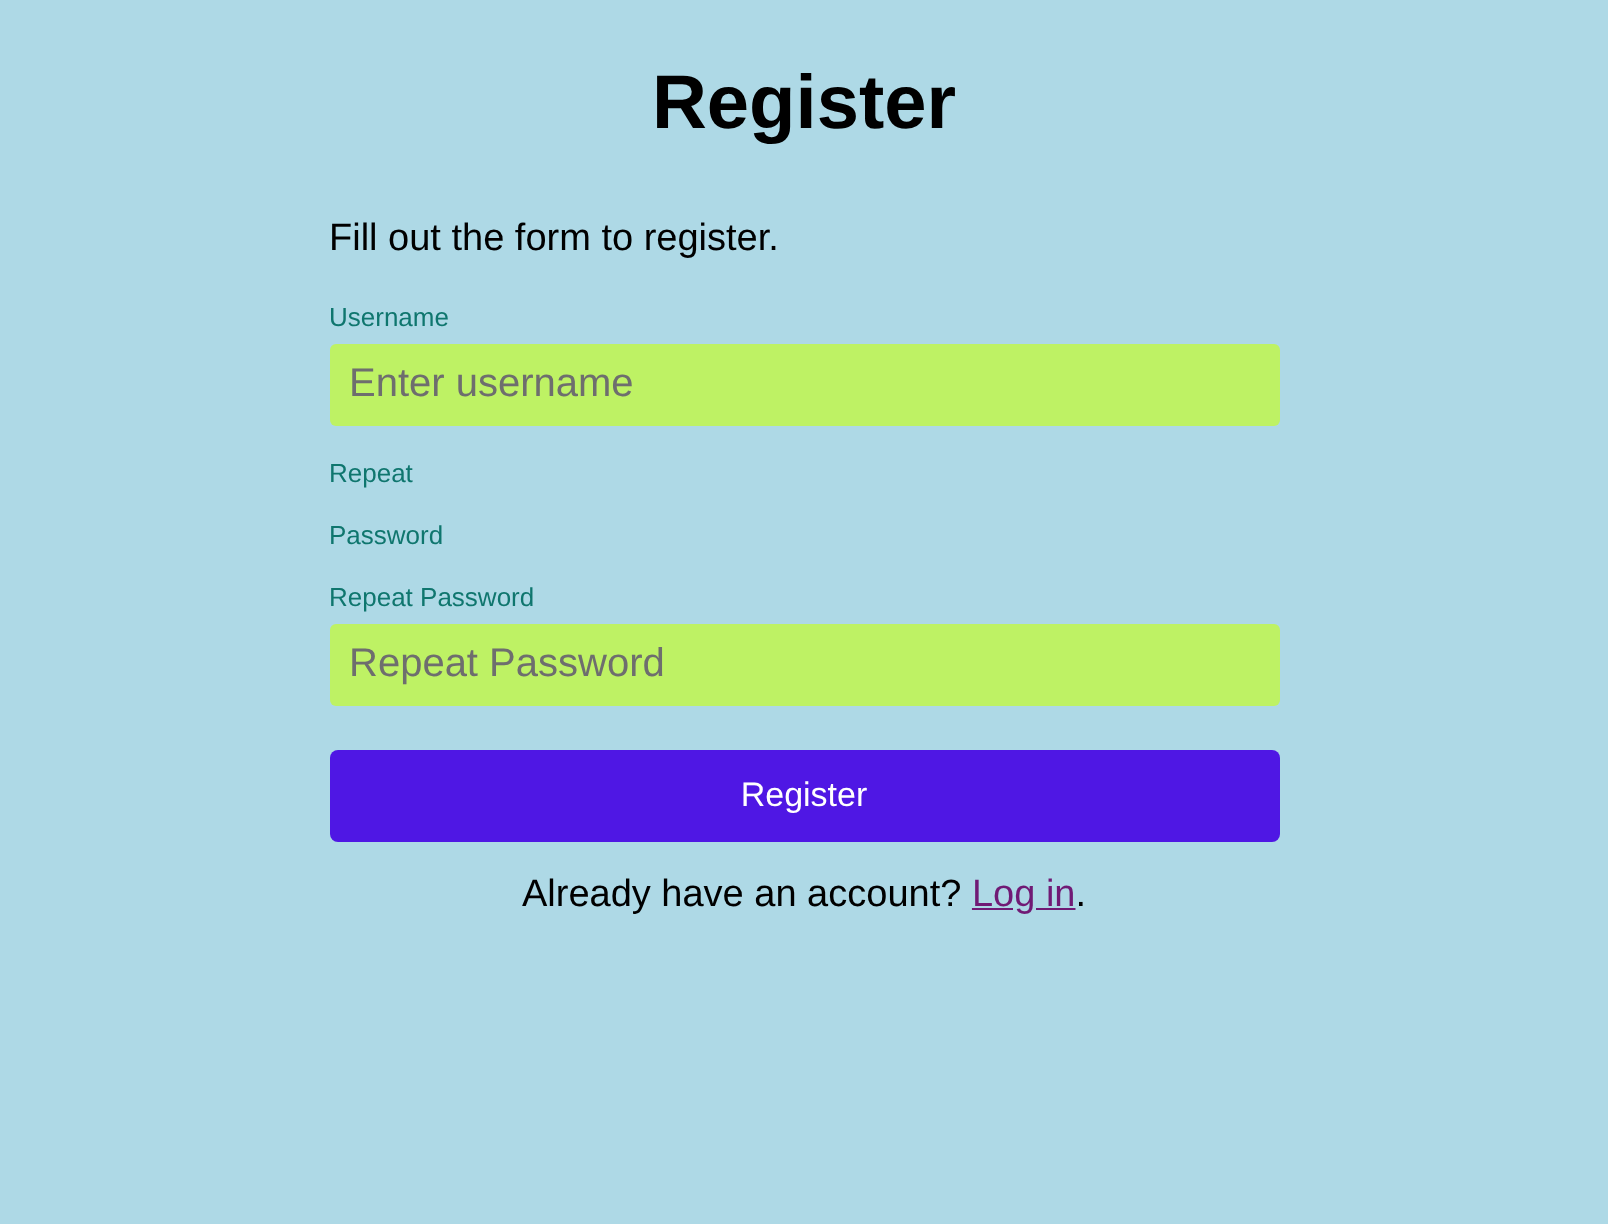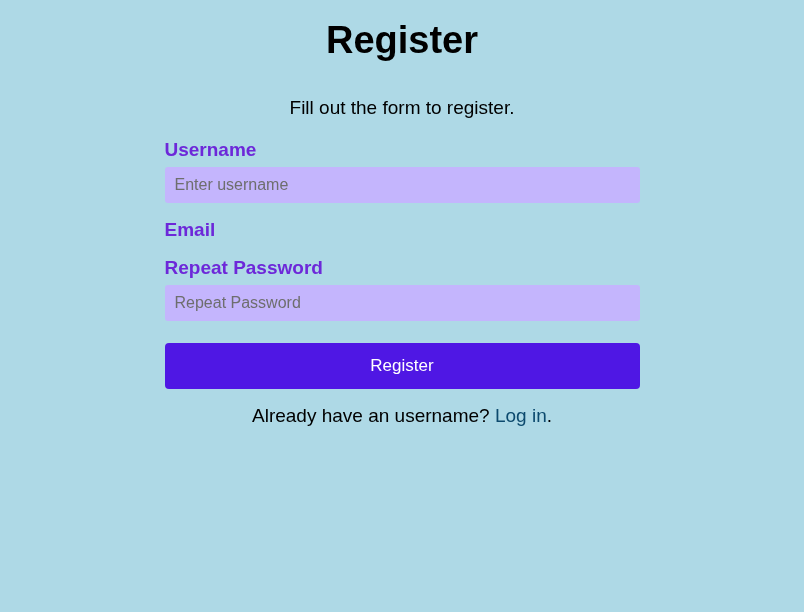--- a/index.html
+++ b/index.html
@@ -9,50 +9,49 @@
     }
     body {
       background-color: #aed9e6;
       font-family: Arial, Helvetica, sans-serif;
       width: 804px;
       height: 612px;
       padding-top: 15px;
     }
     .container {
       width: 475px;
-      margin: 4px auto;
+      margin: 16px auto;
     }
     h1 {
       text-align: center;
       font-size: 38px;
       font-weight: bold;
       color: #000;
       margin-bottom: 35px;
     }
     .subtitle {
-      text-align: center;
       font-size: 19px;
       color: #000;
       margin-bottom: 20px;
     }
     .form-group {
       margin-bottom: 16px;
     }
     .form-label {
       display: block;
-      font-size: 19px;
-      font-weight: bold;
-      color: #6d28d9;
+      font-size: 13px;
+      font-weight: normal;
+      color: #0f766e;
       margin-bottom: 6px;
     }
     .form-input {
       width: 100%;
       padding: 9px 10px;
-      font-size: 16px;
-      background-color: #c4b5fd;
+      font-size: 20px;
+      background-color: #bef264;
       border: none;
       border-radius: 3px;
       color: #000;
     }
     .form-input::placeholder {
       color: #6e6e6e;
     }
     .register-button {
       width: 100%;
       padding: 13px;
@@ -64,46 +63,48 @@
       cursor: pointer;
       margin-top: 6px;
       margin-bottom: 16px;
     }
     .login-text {
       text-align: center;
       font-size: 19px;
       color: #000;
     }
     .login-link {
-      color: #0c4a6e;
+      color: #701a75;
+      text-decoration: underline;
       cursor: pointer;
     }
   </style>
 </head>
 <body>
 
 <div class="container">
   <h1>Register</h1>
   <p class="subtitle">Fill out the form to register.</p>
 
   <div class="form-group">
     <label class="form-label">Username</label>
     <input type="text" class="form-input" placeholder="Enter username" style="">
   </div>
 
   <div class="form-group">
-    <label class="form-label">Email</label>
+    <label class="form-label">Repeat</label>
   </div>
 
   <div class="form-group">
+    <label class="form-label">Password</label>
   </div>
 
   <div class="form-group">
     <label class="form-label">Repeat Password</label>
     <input type="password" class="form-input" placeholder="Repeat Password" style="">
   </div>
 
   <button class="register-button">Register</button>
 
   <p class="login-text">
-    <span>Already have an username? </span><a class="login-link">Log in</a><span>.</span>
+    <span>Already have an account? </span><a class="login-link">Log in</a><span>.</span>
   </p>
 </div>
 
 </body></html>

